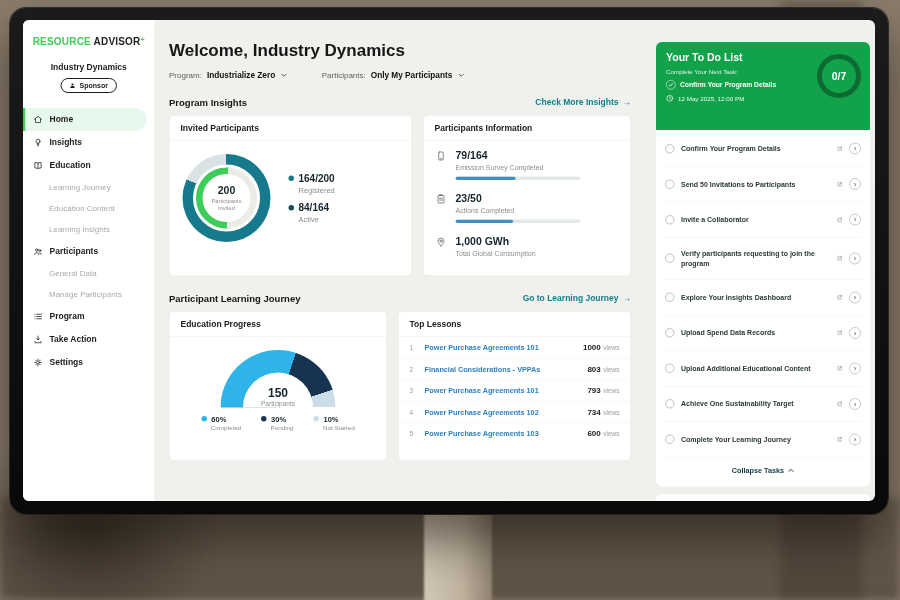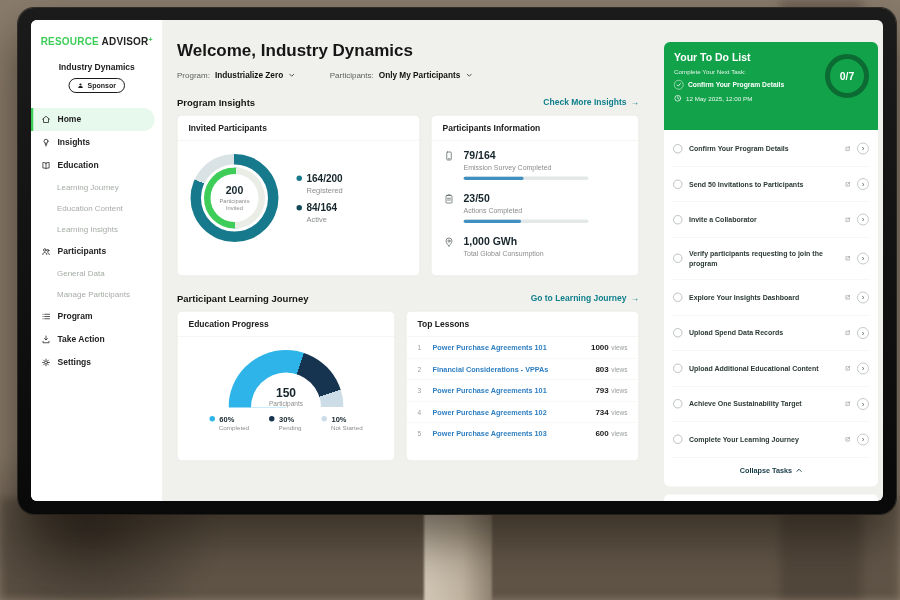--- a/index.html
+++ b/index.html
@@ -12,21 +12,21 @@
     filter:blur(3px); }
   .bg-strip { position:absolute; left:780px; top:0; width:82px; height:600px; background:rgba(42,33,25,.28); filter:blur(5px); }
   .bg-bottom { position:absolute; left:0; top:498px; width:900px; height:102px;
     background:linear-gradient(180deg,rgba(38,30,22,.30),rgba(58,48,38,.55)); filter:blur(4px); }
   .bg-corner { position:absolute; left:-40px; top:430px; width:260px; height:200px;
     background:radial-gradient(closest-side,rgba(25,19,14,.55),transparent); filter:blur(6px); }
   .stand { position:absolute; left:424px; top:510px; width:68px; height:92px;
     background:linear-gradient(90deg,#d2c7b6 0%,#c0b3a0 55%,#8f8270 100%); filter:blur(1px); }
 
   
-  .monitor { position:absolute; left:18px; top:8px; width:878px; height:506px;
+  .monitor { position:absolute; left:10px; top:8px; width:878px; height:506px;
     background:linear-gradient(180deg,#1b1b1b,#090909); border-radius:16px;
     box-shadow:0 26px 48px rgba(18,12,6,.55), 0 0 0 1px #32302c; }
   .screen { position:absolute; left:13px; top:12px; width:852px; height:481px;
     background:#f0f1ec; border-radius:6px; overflow:hidden; }
   .ui { width:1704px; height:962px; transform:scale(.5); transform-origin:0 0;
     display:flex; color:#1d1d1d; }
 
   
   .sidebar { width:264px; background:#ffffff; border-right:1px solid #e7e9e2; padding-top:30px; flex:none; }
   .logo { text-align:center; font-size:20px; font-weight:bold; letter-spacing:.4px; }

